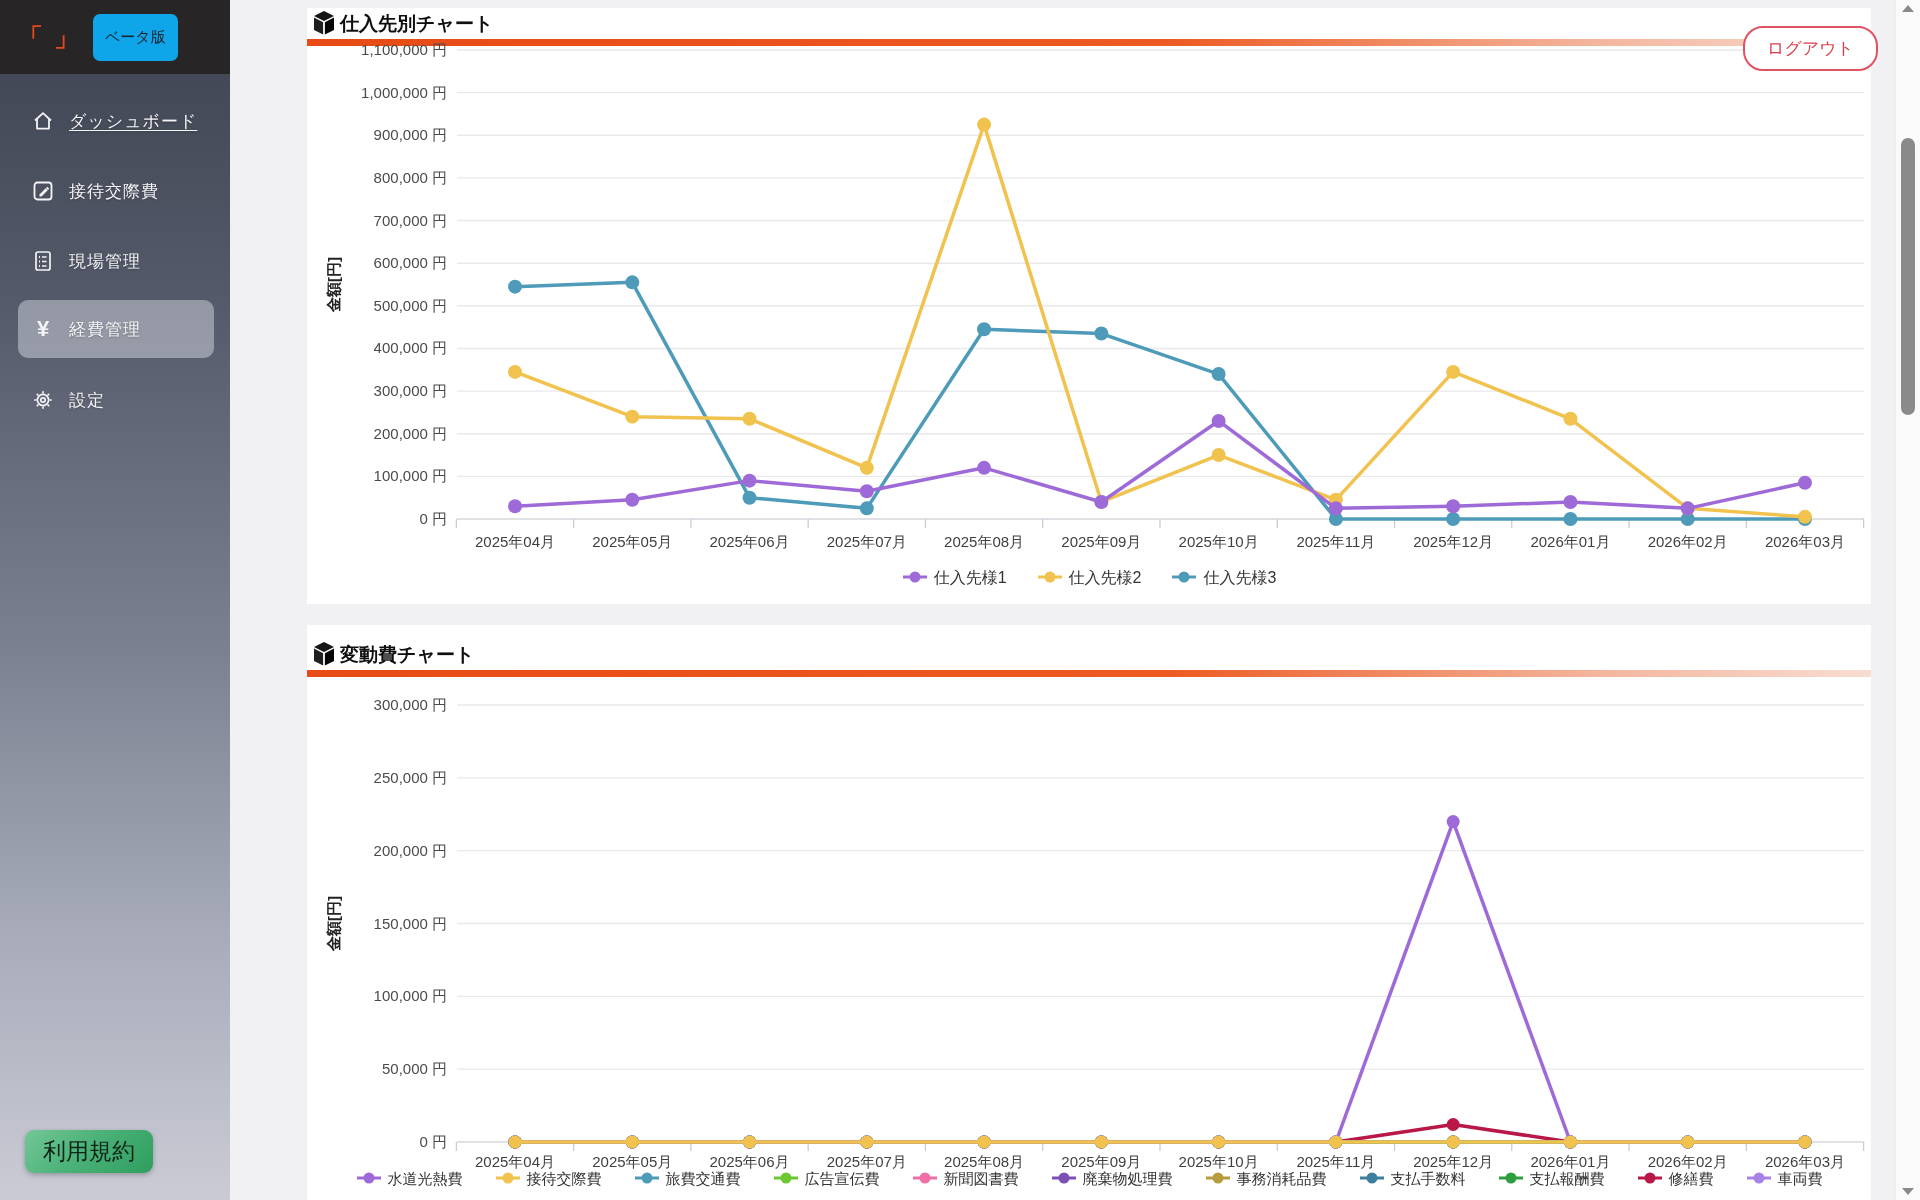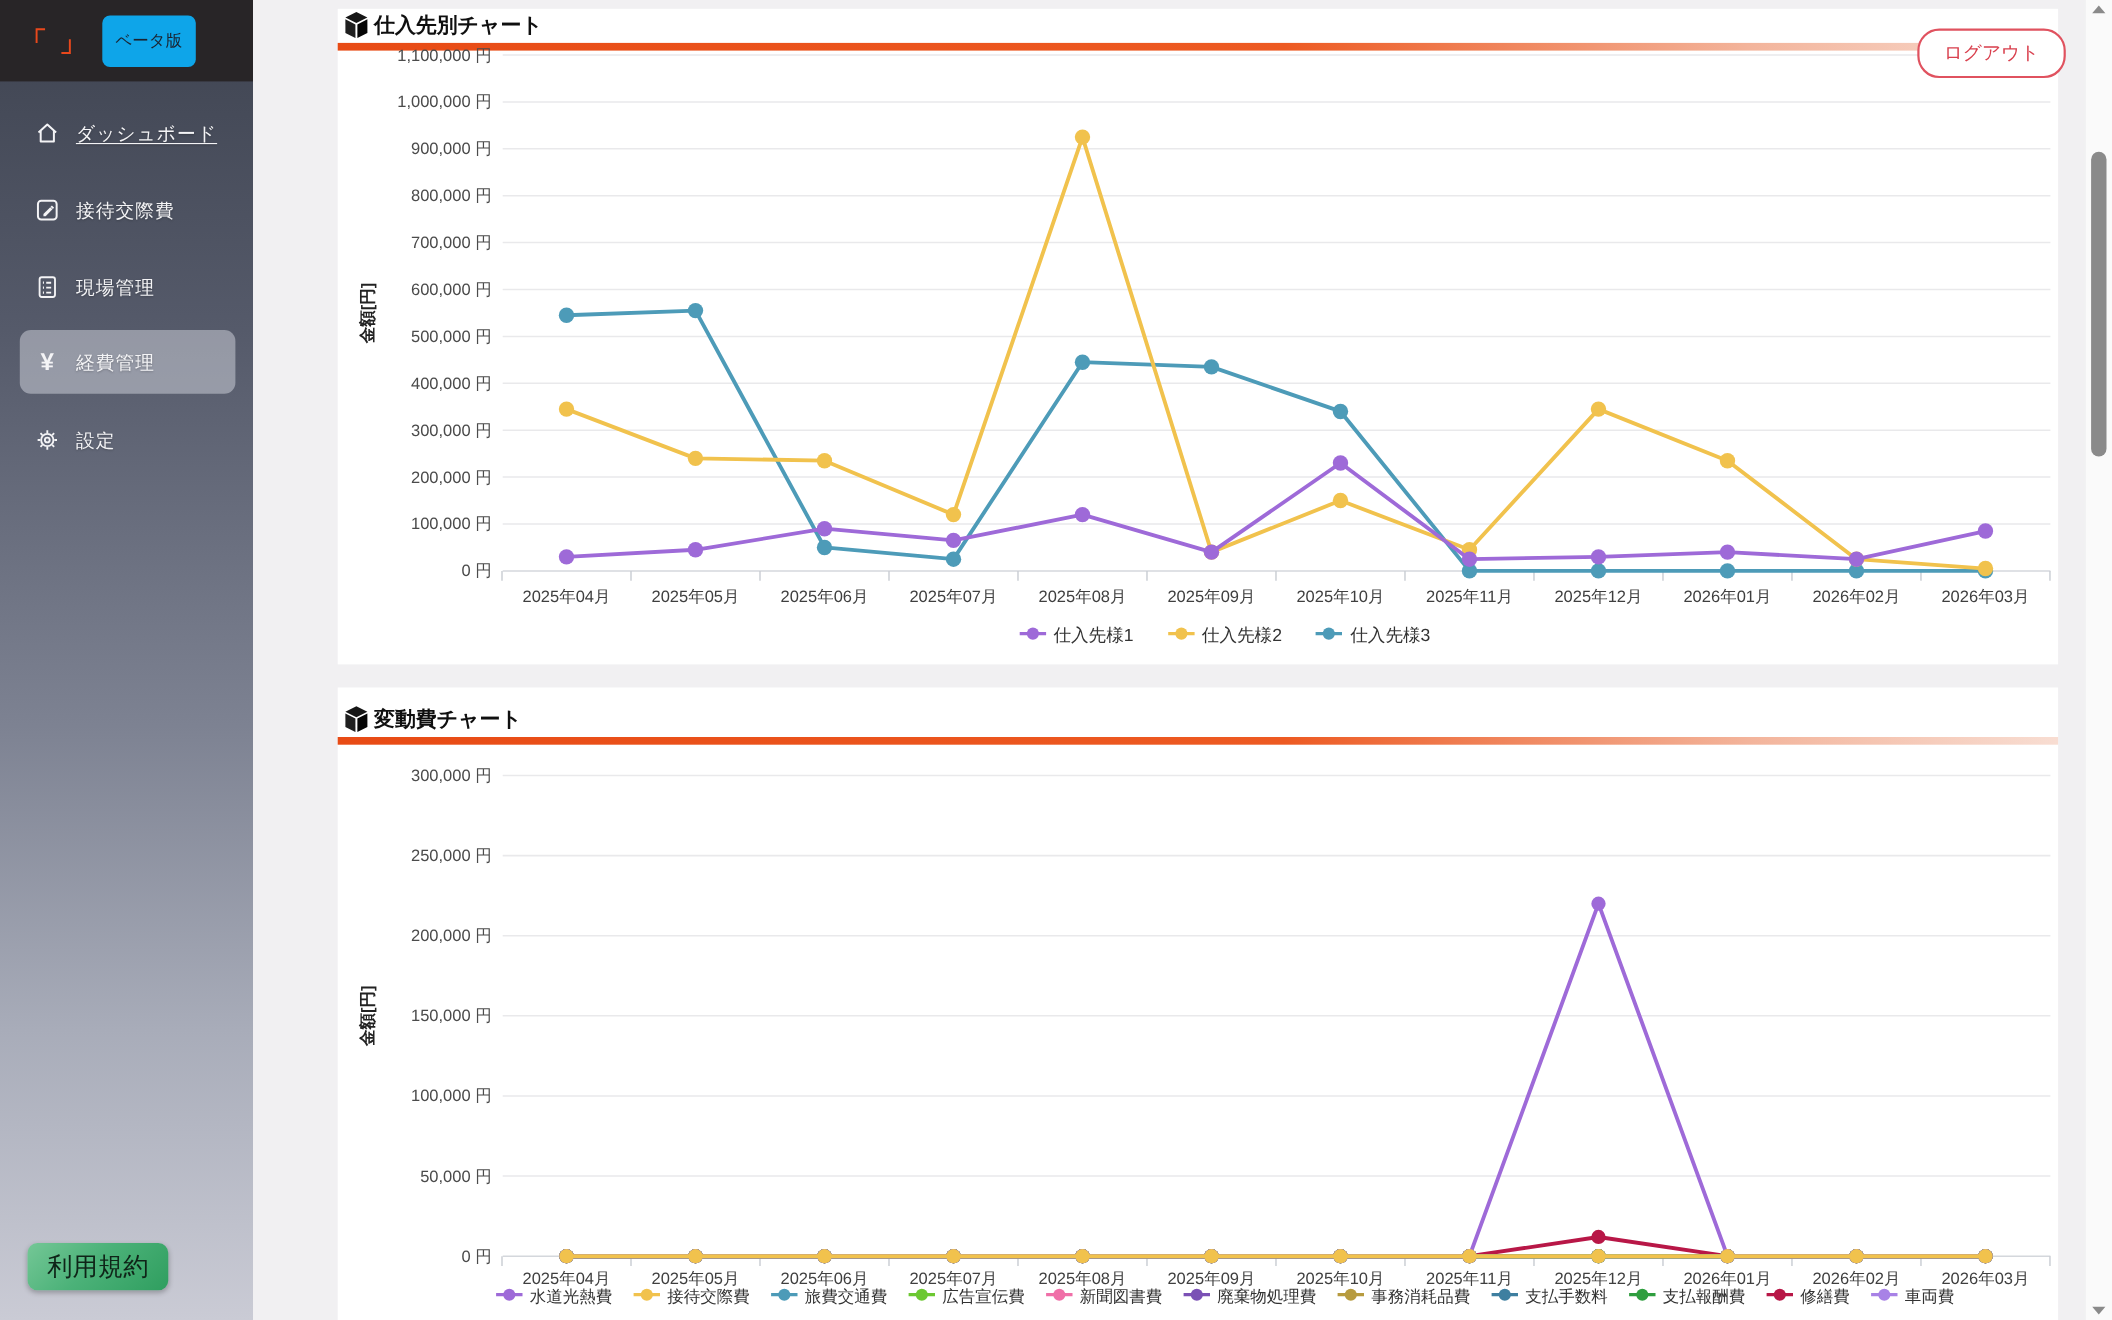--- a/index.html
+++ b/index.html
@@ -33,23 +33,23 @@
   #card-1{top:625px;height:679px;}
   .card-head{display:flex;align-items:center;height:26px;padding-top:2px;}
   #card-1 .card-head{padding-top:16px;}
   .cube-icon{width:24px;height:26px;margin-left:5px;display:flex;align-items:center;}
   .card-title{font-size:19px;font-weight:bold;color:#0f0f0f;margin:0 0 0 4px;line-height:1;}
   .head-divider{height:7px;margin-top:3px;
     background:linear-gradient(90deg,#e84b15 0%,#ed5a22 55%,#f3b49b 82%,#f8ddd2 100%);}
   .chart-svg{position:absolute;left:0;}
   #chart-svg-0{top:33px;}
   #chart-svg-1{top:70px;}
-  .legend{position:absolute;left:0;width:100%;display:flex;justify-content:center;align-items:flex-end;padding-left:24px;}
+  .legend{position:absolute;left:0;width:100%;display:flex;justify-content:center;align-items:flex-end;}
   #legend-0{top:560px;gap:30px;}
-  #legend-1{top:545px;gap:18px;}
+  #legend-1{top:545px;gap:32px;}
   .legend-item{display:flex;align-items:center;gap:6px;cursor:pointer;}
   .legend-label{color:#333;}
   #legend-0 .legend-label{font-size:16px;}
   #legend-1 .legend-label{font-size:15px;}
 
   
   .scrollbar{position:absolute;right:0;top:0;width:24px;height:1200px;background:#fafafa;border-left:1px solid #ededee;z-index:40;}
   .scroll-thumb{position:absolute;left:5px;top:138px;width:14px;height:277px;background:#8a8a8a;border-radius:7px;cursor:pointer;}
   .scroll-arrow{position:absolute;left:6px;width:0;height:0;border-left:6px solid transparent;border-right:6px solid transparent;cursor:pointer;}
   .scroll-arrow.up{top:5px;border-bottom:7px solid #8a8a8a;}

